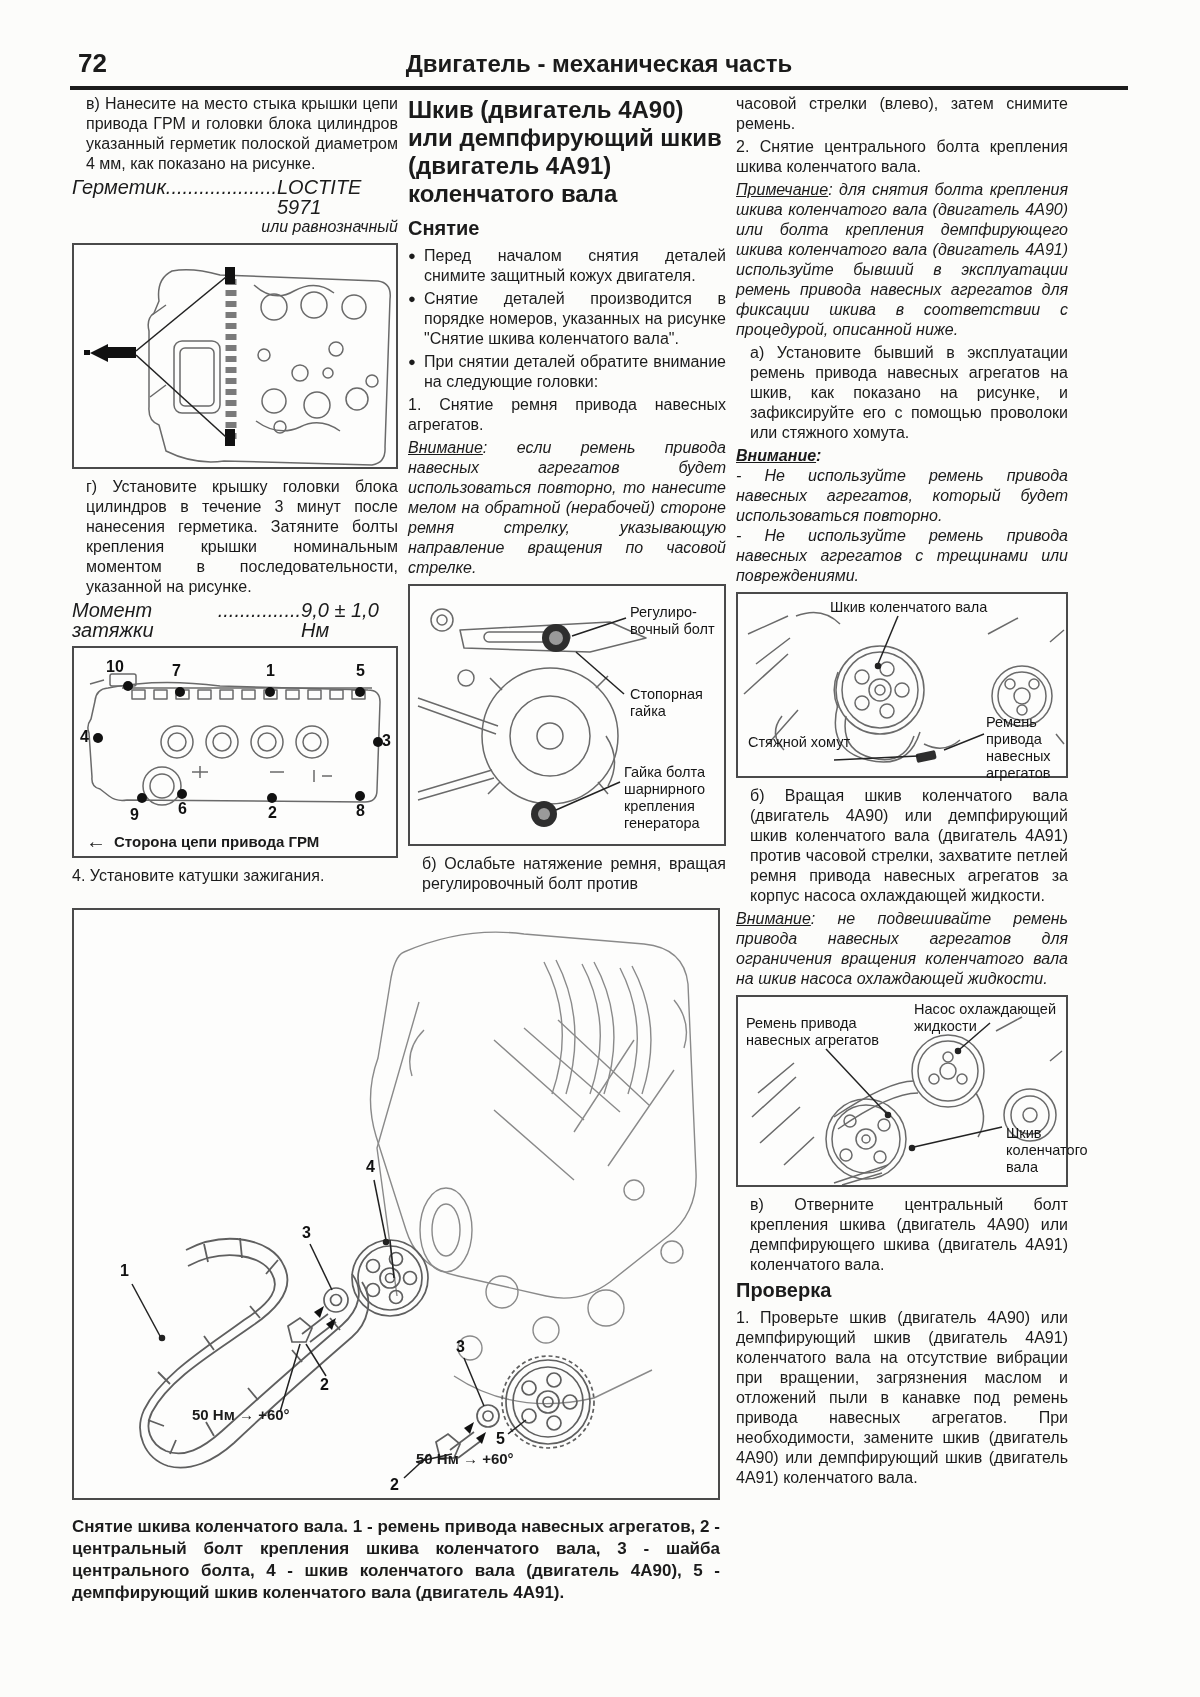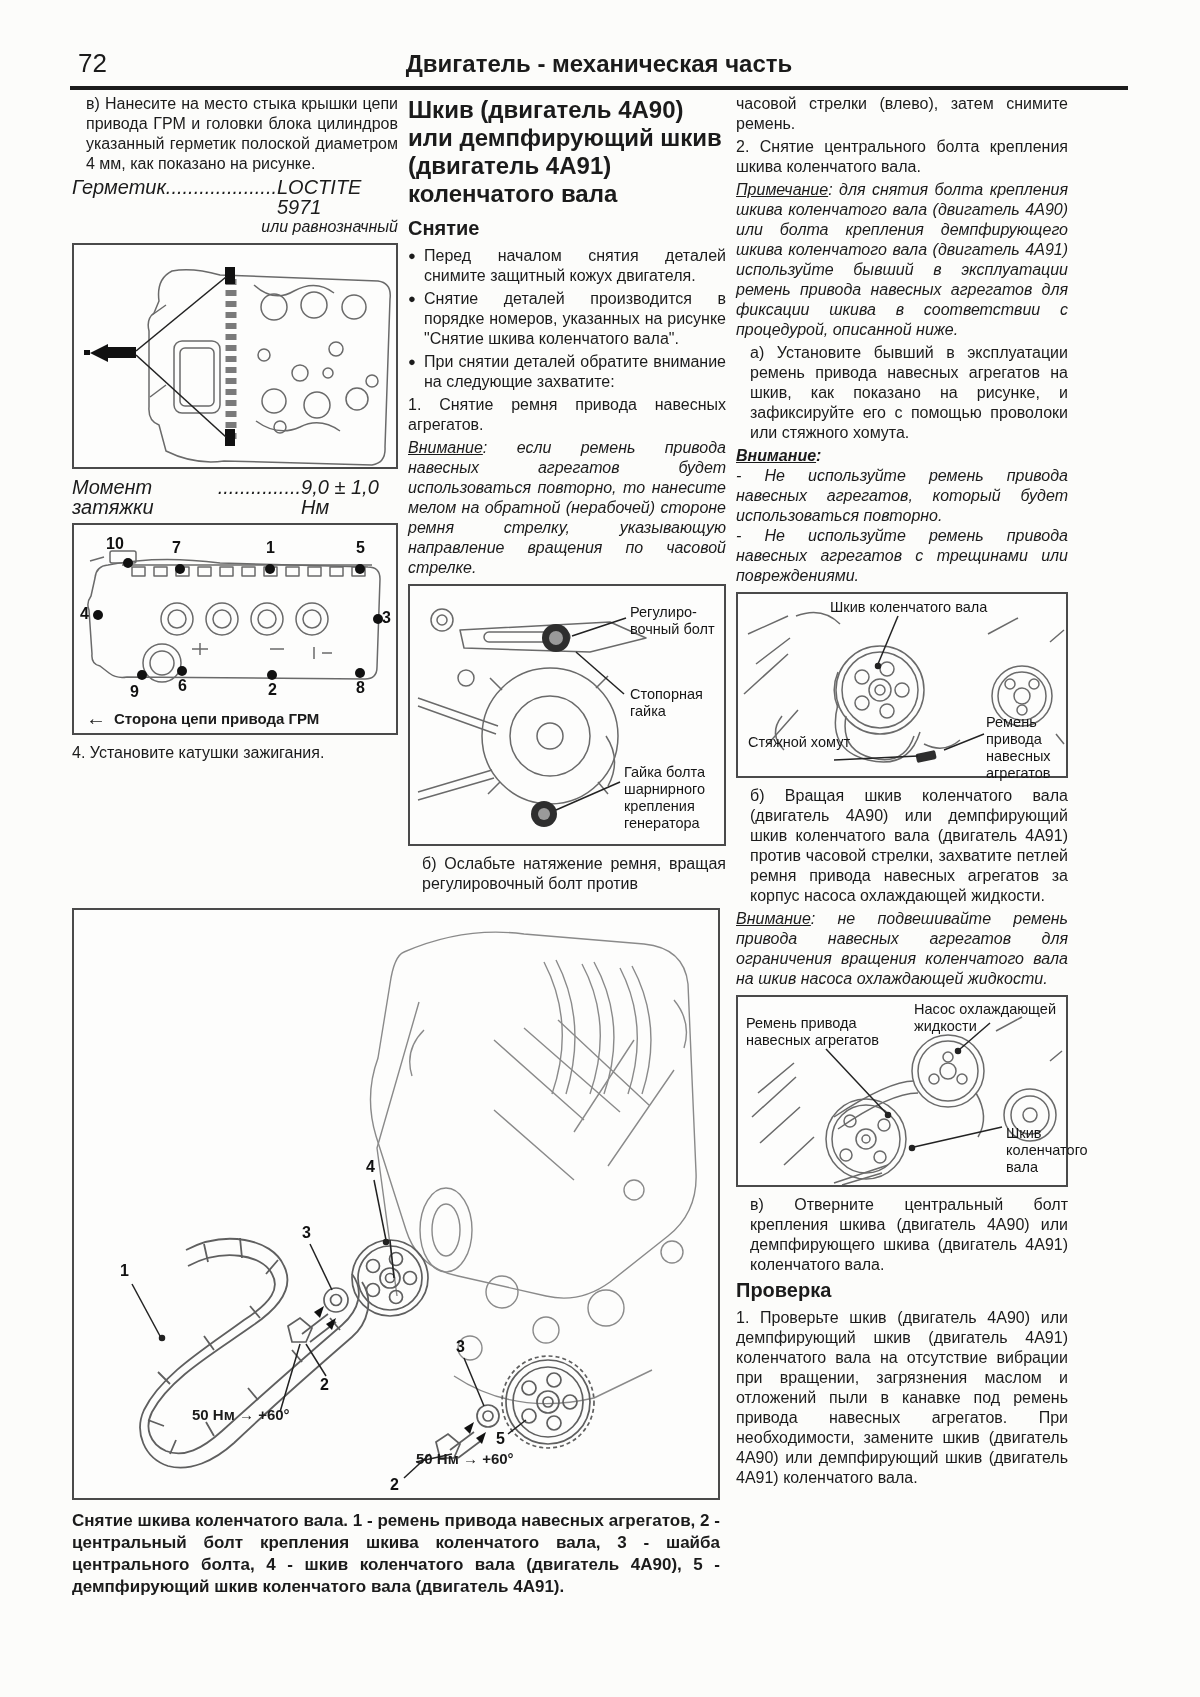--- a/index.html
+++ b/index.html
@@ -3,21 +3,21 @@
 <meta charset="utf-8">
 <style>
   html,body{margin:0;padding:0;}
   body{
     width:1200px;height:1697px;position:relative;
     background:#fcfcfa;color:#1b1b1b;
     font-family:"Liberation Sans", sans-serif;
   }
   
   .hdr{position:absolute;left:70px;top:40px;width:1058px;height:46px;border-bottom:4px solid #1c1c1c;}
-  .hdr .pagenum{position:absolute;left:8px;top:8px;font-size:26px;font-weight:normal;}
+  .hdr .pagenum{position:absolute;left:8px;top:8px;font-size:26px;font-weight:bold;}
   .hdr .ptitle{position:absolute;left:0;right:0;top:10px;text-align:center;font-size:24px;font-weight:bold;}
   
   .col{position:absolute;top:94px;}
   #col-left{left:72px;width:326px;}
   #col-mid{left:408px;width:318px;}
   #col-right{left:736px;width:332px;}
   .para{margin:0 0 3px 0;font-size:16px;line-height:20px;text-align:justify;}
   .sub{padding-left:14px;}
   .it{font-style:italic;}
   .ul{text-decoration:underline;}
@@ -33,21 +33,21 @@
   .fig{border:2px solid #4a4a4a;position:relative;background:#fdfdfc;margin:6px 0 8px 0;}
   .fig svg{display:block;}
   .fig-label{position:absolute;font-size:14.5px;line-height:17px;white-space:pre-line;color:#161616;}
   .num{position:absolute;font-weight:bold;font-size:16px;color:#111;}
   .cap-row{position:absolute;left:12px;bottom:6px;font-size:15px;font-weight:bold;display:flex;align-items:center;}
   .cap-row .arr{font-size:20px;font-weight:bold;margin-right:8px;line-height:15px;}
   
   #bigfig-region{position:absolute;left:72px;top:908px;width:648px;}
   #bigfig{border:2px solid #4a4a4a;position:relative;height:588px;background:#fdfdfc;margin:0;}
   .torq{position:absolute;font-size:15px;font-weight:bold;white-space:nowrap;}
-  #bigcap{margin-top:10px;font-size:17px;line-height:22px;font-weight:bold;text-align:justify;}
+  #bigcap{margin-top:16px;font-size:17px;line-height:22px;font-weight:bold;text-align:justify;}
 </style>
 </head>
 <body>
 
 <div class="hdr">
   <div class="pagenum">72</div>
   <div class="ptitle">Двигатель - механическая часть</div>
 </div>
 
 <div class="col" id="col-left">
@@ -89,20 +89,21 @@
         <rect x="151" y="22" width="10" height="17"></rect>
         <rect x="151" y="184" width="10" height="17"></rect>
       </g>
       <g stroke="#222" stroke-width="1.6">
         <path d="M62 106 L152 32" fill="none"></path>
         <path d="M62 110 L152 192" fill="none"></path>
       </g>
     </svg>
   </div>
 
+  <p class="para sub">г) Установите крышку головки блока цилиндров в течение 3 минут после нанесения герметика. Затяните болты крепления крышки номинальным моментом в последовательности, указанной на рисунке.</p>
   <div class="spec">
     <span>Момент затяжки</span>
     <span>...............</span>
     <span class="sv">9,0 ± 1,0 Нм</span>
   </div>
 
   <div class="fig" style="height:208px;">
     <svg width="322" height="208" viewBox="0 0 322 208">
       <g stroke="#6a6a6a" fill="none" stroke-width="1.5" stroke-linejoin="round">
         <path d="M34 40 q-12 1 -13 13 l-4 18 q-5 7 -2 14 l3 44 q-1 10 8 12 l9 7 q8 6 18 4 l238 2 q12 0 12 -12 l3 -88 q0 -12 -12 -12 l-148 -4 q-62 -8 -112 2 z"></path>
@@ -173,21 +174,21 @@
   <div class="bullet-line">
     <span class="b">●</span>
     <span class="t">Перед началом снятия деталей снимите защитный кожух двигателя.</span>
   </div>
   <div class="bullet-line">
     <span class="b">●</span>
     <span class="t">Снятие деталей производится в порядке номеров, указанных на рисунке "Снятие шкива коленчатого вала".</span>
   </div>
   <div class="bullet-line">
     <span class="b">●</span>
-    <span class="t">При снятии деталей обратите внимание на следующие захватите:</span>
+    <span class="t">При снятии деталей обратите внимание на следующие головки:</span>
   </div>
 
   <p class="para">1. Снятие ремня привода навесных агрегатов.</p>
   <p class="para"><span class="it ul">Внимание</span><span class="it">: если ремень привода навесных агрегатов будет использоваться повторно, то нанесите мелом на обратной (нерабочей) стороне ремня стрелку, указывающую направление вращения по часовой стрелке.</span></p>
 
   <div class="fig" style="height:258px;">
     <svg width="314" height="258" viewBox="0 0 314 258">
       <g stroke="#6a6a6a" fill="none" stroke-width="1.5" stroke-linejoin="round">
         <circle cx="140" cy="150" r="68"></circle>
         <circle cx="140" cy="150" r="40"></circle>

